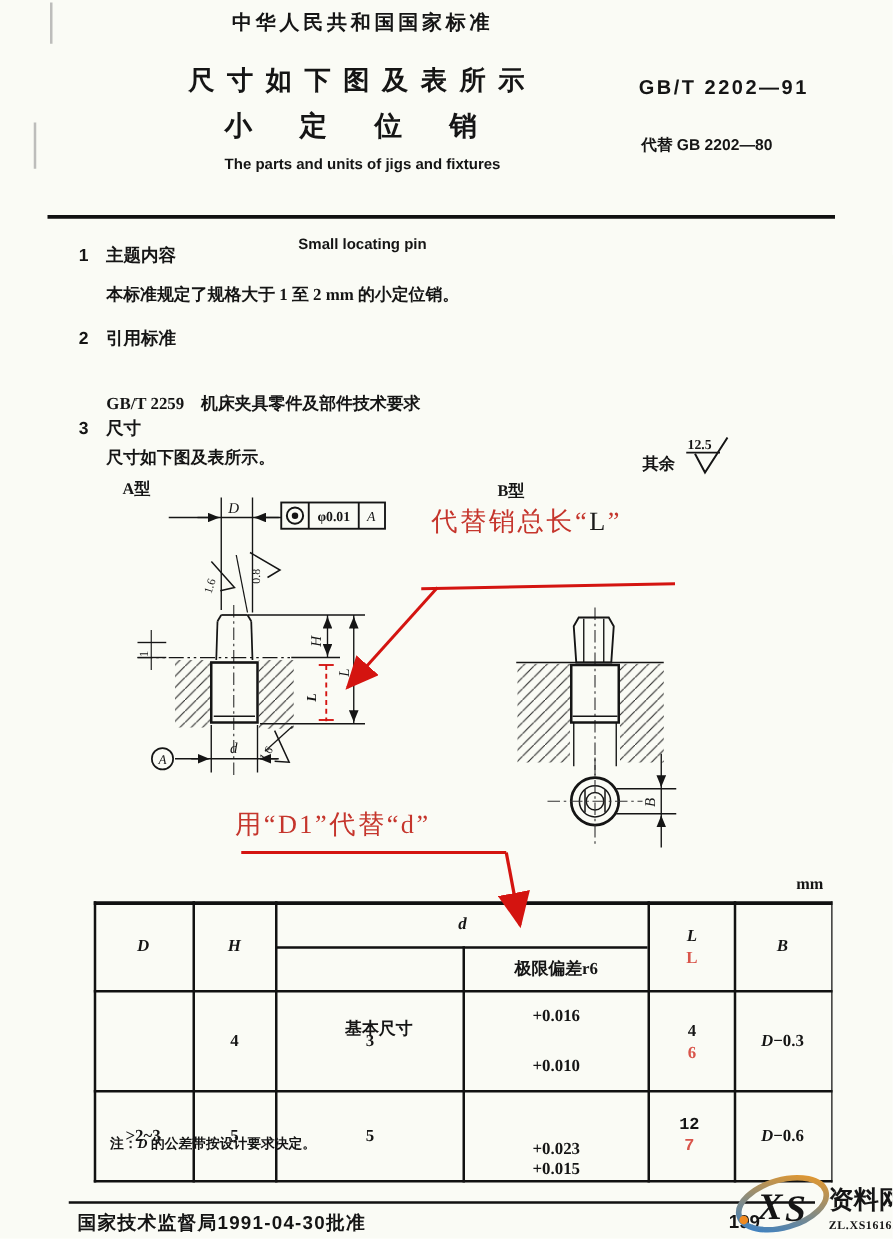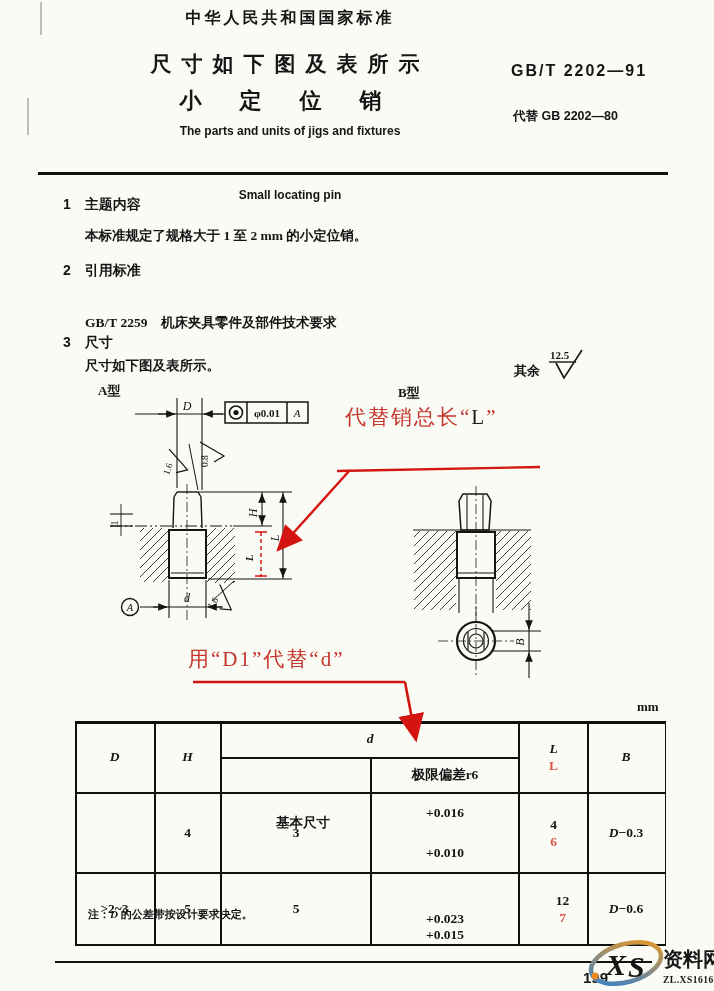--- a/index.html
+++ b/index.html
@@ -270,35 +270,36 @@
         <span>−0.3</span>
     </div>
 
     <div class="cell" style="left:0;top:153px;width:79px;height:69px;">&gt;2~3</div>
     <div class="cell" style="left:80px;top:153px;width:65px;height:69px;">5</div>
     <div class="cell" style="left:147px;top:153px;width:148px;height:69px;">5</div>
     <div class="cell devcell" style="left:297px;top:153px;width:146px;height:69px;justify-content:flex-end;">
       <span>+0.023</span>
       <span>+0.015</span>
     </div>
-    <div class="cell lcell" style="left:456px;top:153px;width:63px;height:69px;">
+    <div class="cell lcell" style="left:445px;top:153px;width:63px;height:69px;font-family:Liberation Mono, monospace;">
       <span>12</span>
       <span class="redv">7</span>
     </div>
     <div class="cell" style="left:513px;top:153px;width:76px;height:69px;">
       <span class="it">D</span>
         <span>−0.6</span>
     </div>
   </div>
 
   <div class="abs note">
     <span>注：</span><span class="it">D</span><span> 的公差带按设计要求决定。</span>
   </div>
 
   <div class="abs rule" style="left:55px;top:961px;width:597px;height:2px;"></div>
+  <div class="abs foot-l sans">国家技术监督局1991-04-30批准</div>
   <div class="abs foot-r sans">199</div>
 
   <svg class="abs" style="left:586px;top:933px;z-index:6;" width="128" height="58" viewBox="0 0 128 58">
     <defs>
       <linearGradient id="wg" x1="0" y1="1" x2="1" y2="0">
         <stop offset="0" stop-color="#2a7fd4"></stop>
           <stop offset="1" stop-color="#f59a1e"></stop>
       </linearGradient>
     </defs>
     <ellipse cx="40" cy="30" rx="36" ry="19" fill="none" stroke="url(#wg)" stroke-width="4.5" transform="rotate(-16 40 30)"></ellipse>

